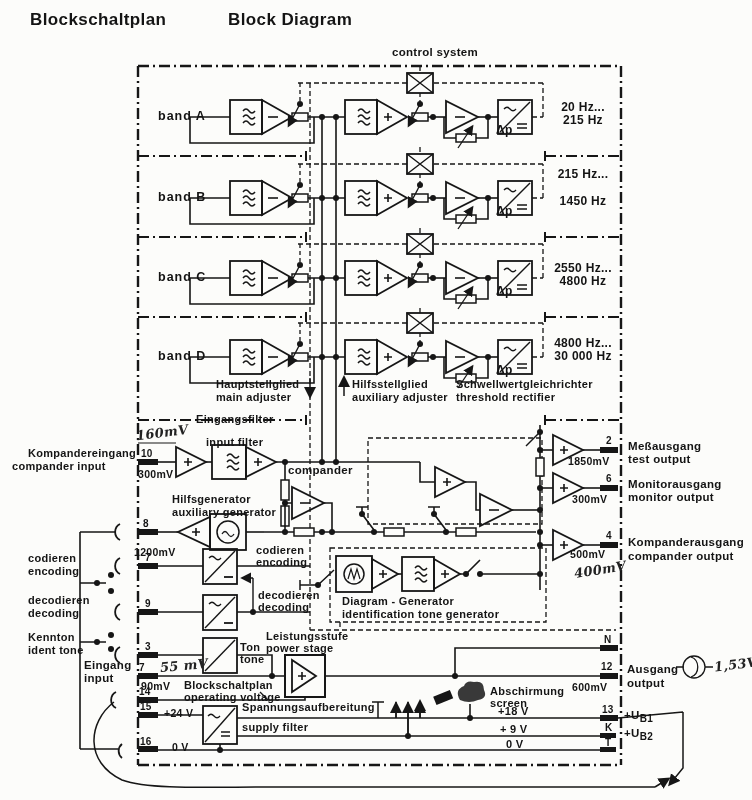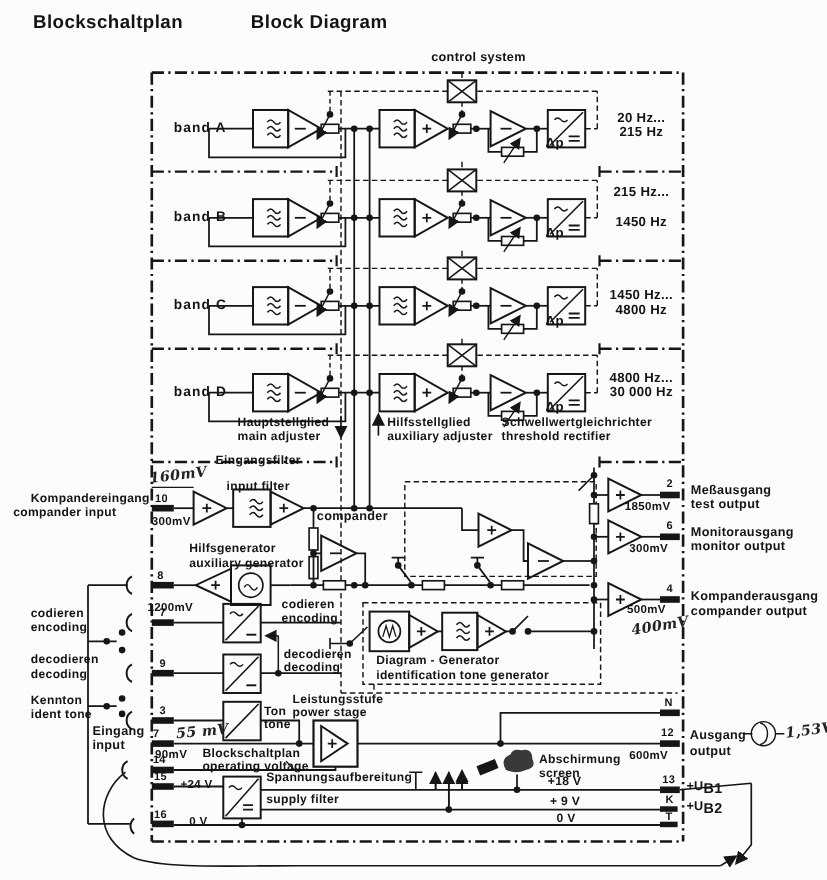--- a/index.html
+++ b/index.html
@@ -9,21 +9,21 @@
   .lbl{position:absolute;font:bold 11px "Liberation Sans",sans-serif;color:#141414;
        white-space:nowrap;letter-spacing:.3px;line-height:12px;}
   .big{font-size:17px;letter-spacing:.4px;}
   .md{font-size:11.5px;}
   .sm{font-size:10px;line-height:11px;}
   .mv{font-size:10.5px;}
   .freq{font-size:12px;width:76px;text-align:center;}
   .dp{font-size:12px;}
   .bandlbl{font-size:12.5px;letter-spacing:1px;}
   .hand{font:italic 13px "DejaVu Serif",serif;font-weight:bold;color:#222;}
-  sub{font-size:13px;}
+  sub{font-size:10px;}
 </style>
 </head>
 <body>
 
 <div id="stage">
 
 <svg id="wires" width="752" height="800" viewBox="0 0 752 800" stroke="#161616" fill="none" stroke-width="1.6">
   <defs>
     <marker id="ah" markerWidth="9" markerHeight="9" refX="6" refY="4" orient="auto">
       <path d="M0,0 L8,4 L0,8 Z" fill="#161616" stroke="none"></path>
@@ -350,21 +350,21 @@
 
 <div class="lbl bandlbl" style="left:158px;top:110px">band A</div>
 <div class="lbl bandlbl" style="left:158px;top:191px">band B</div>
 <div class="lbl bandlbl" style="left:158px;top:271px">band C</div>
 <div class="lbl bandlbl" style="left:158px;top:350px">band D</div>
 
 <div class="lbl freq" style="left:545px;top:101px">20 Hz...</div>
 <div class="lbl freq" style="left:545px;top:114px">215 Hz</div>
 <div class="lbl freq" style="left:545px;top:168px">215 Hz...</div>
 <div class="lbl freq" style="left:545px;top:195px">1450 Hz</div>
-<div class="lbl freq" style="left:545px;top:262px">1450 Hz...</div>
+<div class="lbl freq" style="left:545px;top:262px">2550 Hz...</div>
 <div class="lbl freq" style="left:545px;top:275px">4800 Hz</div>
 <div class="lbl freq" style="left:545px;top:337px">4800 Hz...</div>
 <div class="lbl freq" style="left:545px;top:350px">30 000 Hz</div>
 
 <div class="lbl dp" style="left:496px;top:124px">Δp</div>
 <div class="lbl dp" style="left:496px;top:205px">Δp</div>
 <div class="lbl dp" style="left:496px;top:285px">Δp</div>
 <div class="lbl dp" style="left:496px;top:364px">Δp</div>
 
 <div class="lbl" style="left:216px;top:378px">Hauptstellglied</div>

